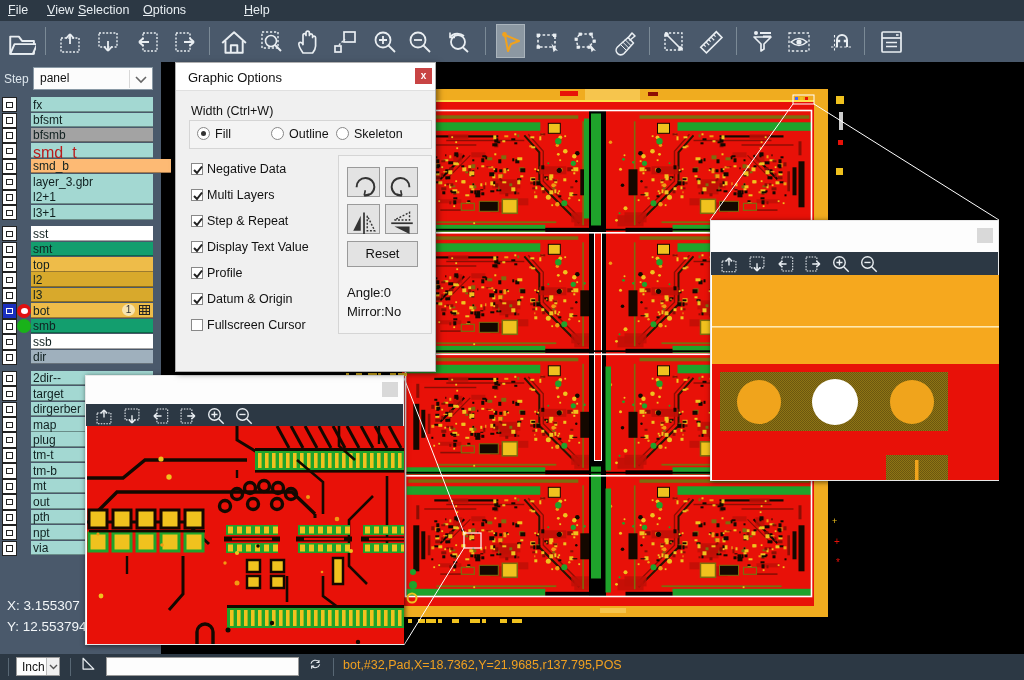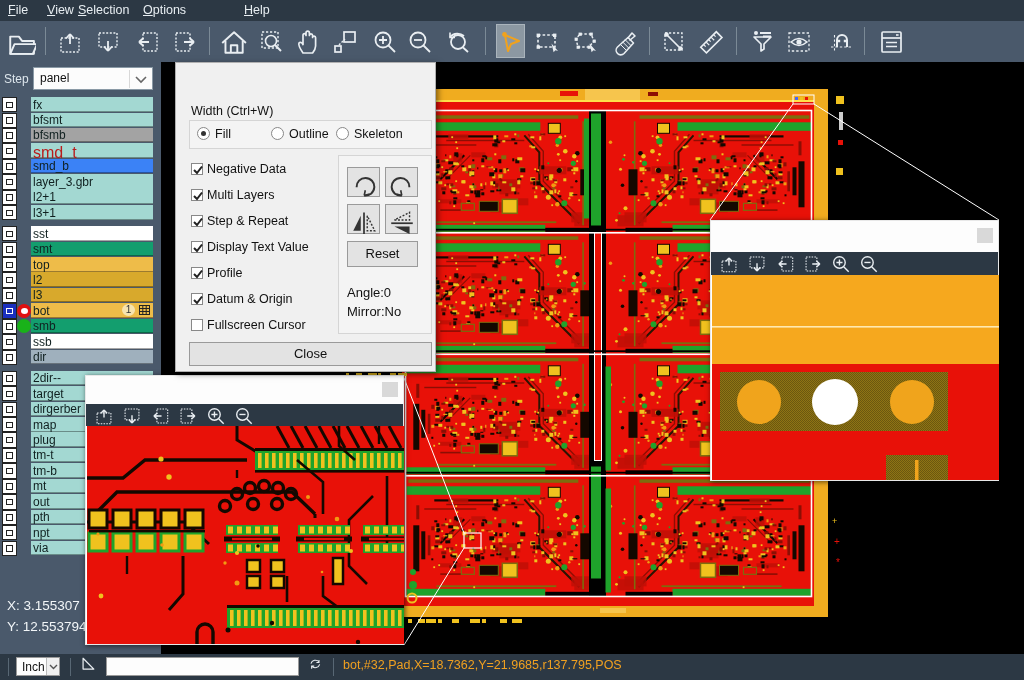--- a/index.html
+++ b/index.html
@@ -627,21 +627,21 @@
     </div>
     <div style="position:absolute;left:2px;top:81.3px;width:15px;height:15.4px;background:#ffffff;border:1px solid #222;">
       <div style="position:absolute;left:3px;top:3.5px;width:6.5px;height:6.5px;border:1.4px solid #222;"></div>
     </div>
     <div style="position:absolute;left:31px;top:81.3px;width:122px;height:14.6px;background:#a3d8d2;border-bottom:1px solid rgba(0,0,0,.35);">
       <span style="position:absolute;left:2px;top:0.5px;font-size:16px;color:#b91c1c;white-space:nowrap;">smd_t</span>
     </div>
     <div style="position:absolute;left:2px;top:96.8px;width:15px;height:15.4px;background:#ffffff;border:1px solid #222;">
       <div style="position:absolute;left:3px;top:3.5px;width:6.5px;height:6.5px;border:1.4px solid #222;"></div>
     </div>
-    <div style="position:absolute;left:31px;top:96.8px;width:122px;height:14.6px;background:#3b82f6;border-bottom:1px solid rgba(0,0,0,.35);">
+    <div style="position:absolute;left:31px;top:96.8px;width:140px;height:14.6px;background:#fdba74;border-bottom:1px solid rgba(0,0,0,.35);">
       <span style="position:absolute;left:2px;top:0.5px;font-size:12px;color:#102020;white-space:nowrap;">smd_b</span>
     </div>
     <div style="position:absolute;left:2px;top:112.2px;width:15px;height:15.4px;background:#ffffff;border:1px solid #222;">
       <div style="position:absolute;left:3px;top:3.5px;width:6.5px;height:6.5px;border:1.4px solid #222;"></div>
     </div>
     <div style="position:absolute;left:31px;top:112.2px;width:122px;height:18px;background:#a3d8d2;border-bottom:1px solid rgba(0,0,0,.35);">
       <span style="position:absolute;left:2px;top:0.5px;font-size:12px;color:#102020;white-space:nowrap;">layer_3.gbr</span>
     </div>
     <div style="position:absolute;left:2px;top:127.7px;width:15px;height:15.4px;background:#ffffff;border:1px solid #222;">
       <div style="position:absolute;left:3px;top:3.5px;width:6.5px;height:6.5px;border:1.4px solid #222;"></div>
@@ -1021,20 +1021,24 @@
       <circle cx="141" cy="204" r="2.5" fill="#140800"></circle>
       <circle cx="11" cy="108" r="1.6" fill="#f29a12"></circle>
       <circle cx="138" cy="137" r="1.7" fill="#f29a12"></circle>
       <circle cx="264" cy="125" r="2.0" fill="#f0c21e"></circle>
       <circle cx="185" cy="197" r="2.2" fill="#140800"></circle>
       <circle cx="271" cy="216" r="2.2" fill="#140800"></circle>
       <circle cx="221" cy="71" r="2.0" fill="#f29a12"></circle>
     </svg>
   </div>
 <div style="position:absolute;left:175px;top:62px;width:261px;height:310px;background:#f0f0f0;border:1px solid #b0b0b0;box-shadow:2px 2px 6px rgba(0,0,0,.5);font-size:12.5px;color:#111;">
+    <div style="position:absolute;left:0;top:0;width:100%;height:28px;background:#ffffff;border-bottom:1px solid #e0e0e0;">
+      <span style="position:absolute;left:12px;top:7px;font-size:13px;">Graphic Options</span>
+      <div style="position:absolute;right:3px;top:5px;width:17px;height:16px;background:#c84444;color:#fff;font-size:10px;text-align:center;line-height:16px;font-weight:bold;">x</div>
+    </div>
     <div style="position:absolute;left:15px;top:41px;">Width (Ctrl+W)</div>
     <div style="position:absolute;left:13px;top:57px;width:243px;height:29px;border:1px solid #d5d5d5;background:#f4f4f4;"></div>
     <div style="position:absolute;left:21px;top:64px;width:13px;height:13px;border-radius:50%;background:#fff;border:1px solid #888;">
       <div style="position:absolute;left:3.2px;top:3.2px;width:5px;height:5px;border-radius:50%;background:#333;"></div>
     </div>
     <span style="position:absolute;left:39px;top:64px;">Fill</span>
     <div style="position:absolute;left:95px;top:64px;width:13px;height:13px;border-radius:50%;background:#fff;border:1px solid #888;"></div>
     <span style="position:absolute;left:113px;top:64px;">Outline</span>
     <div style="position:absolute;left:160px;top:64px;width:13px;height:13px;border-radius:50%;background:#fff;border:1px solid #888;"></div>
     <span style="position:absolute;left:178px;top:64px;">Skeleton</span>
@@ -1087,23 +1091,20 @@
         <use href="#i-mirh"></use>
       </svg></div>
     <div style="position:absolute;left:209px;top:141px;width:33px;height:30px;background:#e3e3e3;border:1px solid #9a9a9a;"><svg width="28" height="28" viewBox="0 0 26 26" style="margin:1px 0 0 2px">
         <use href="#i-mirv"></use>
       </svg></div>
     <div style="position:absolute;left:171px;top:178px;width:71px;height:26px;background:#e3e3e3;border:1px solid #9a9a9a;">
       <div style="text-align:center;margin-top:4px;font-size:13px;">Reset</div>
     </div>
     <div style="position:absolute;left:171px;top:222px;font-size:13px;">Angle:0</div>
     <div style="position:absolute;left:171px;top:241px;font-size:13px;">Mirror:No</div>
-    <div style="position:absolute;left:13px;top:279px;width:243px;height:24px;background:#e3e3e3;border:1px solid #9a9a9a;">
-      <div style="text-align:center;margin-top:3px;font-size:13px;">Close</div>
-    </div>
   </div>
 <div style="position:absolute;left:0;top:654px;width:1024px;height:26px;background:#2c3844;">
     <div style="position:absolute;left:8px;top:4px;width:1px;height:18px;background:#586774;"></div>
     <div style="position:absolute;left:16px;top:3px;width:44px;height:19px;background:#fdfdfd;border:1px solid #999;">
       <span style="position:absolute;left:5px;top:2px;font-size:12px;color:#111;">Inch</span>
       <div style="position:absolute;right:0;top:0;width:13px;height:17px;border-left:1px solid #bbb;background:#f0f0f0;">
         <svg width="9" height="6" style="position:absolute;left:2px;top:6px;">
           <path d="M1 1 L4.5 4.5 L8 1" stroke="#555" stroke-width="1.4" fill="none"></path>
         </svg>
       </div>

